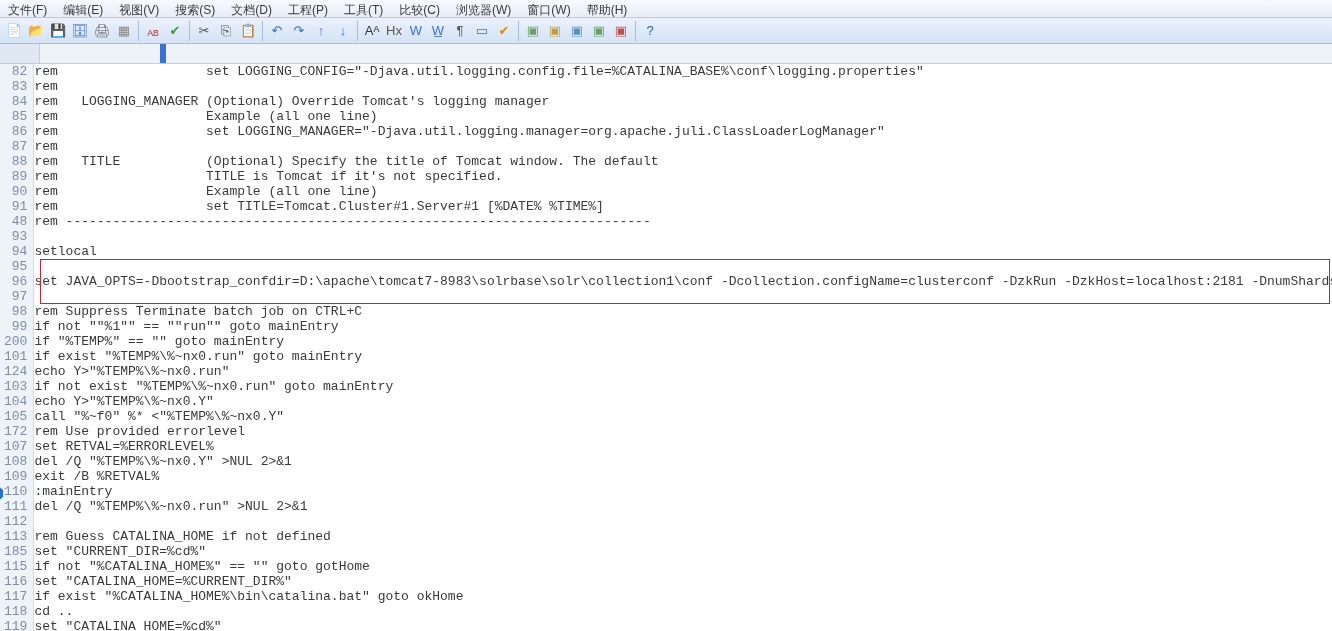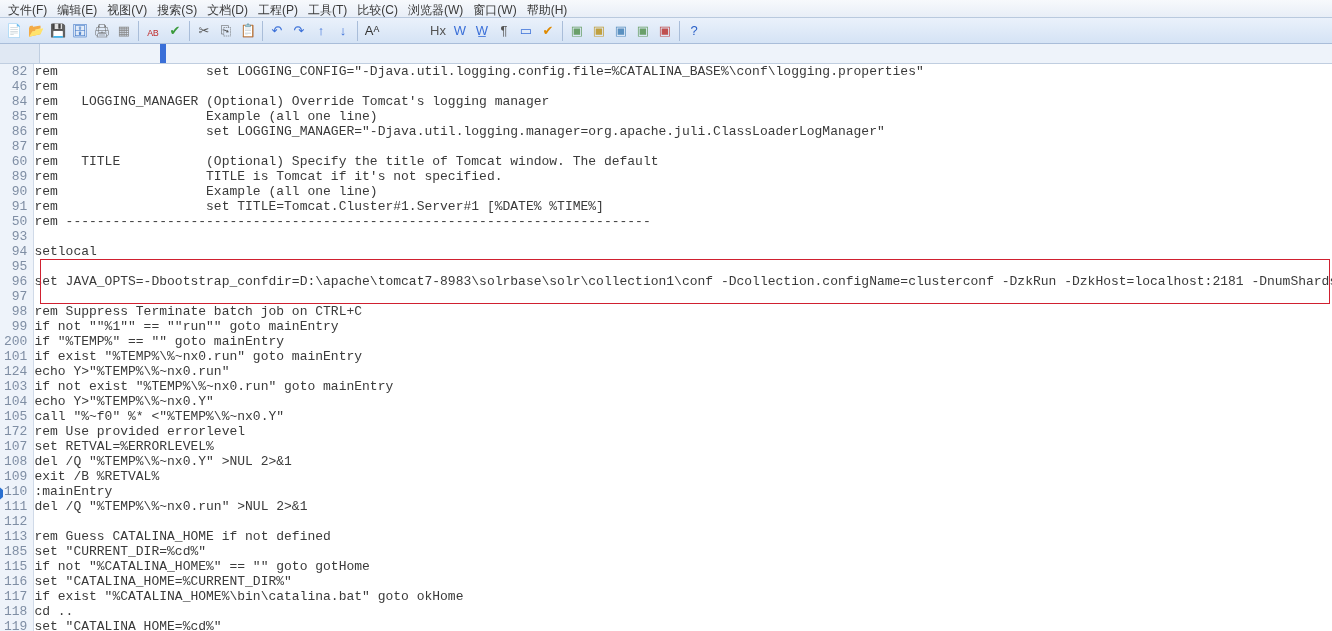--- a/index.html
+++ b/index.html
@@ -6,21 +6,21 @@
   body {
     font-family: "Segoe UI", Tahoma, sans-serif;
     font-size: 12px;
     background: #fff;
     overflow: hidden;
     width: 1332px;
     height: 631px;
   }
   .menubar {
     display: flex;
-    gap: 6px;
+    gap: 12px;
     padding: 2px 6px;
     background: linear-gradient(#f7f9fc,#e8eef7);
     border-bottom: 1px solid #b9c9de;
     height: 18px;
     font-size: 12px;
     color: #3a3a3a;
   }
   .menubar .item { padding: 0 2px; white-space: nowrap; }
   .toolbar {
     display: flex;
@@ -133,21 +133,21 @@
     <div class="tbtn" style="color: rgb(85, 85, 85);">✂</div>
     <div class="tbtn" style="color: rgb(85, 85, 85);">⎘</div>
     <div class="tbtn" style="color: rgb(85, 85, 85);">📋</div>
     <div class="tsep"></div>
     <div class="tbtn" style="color: rgb(58, 111, 216);">↶</div>
     <div class="tbtn" style="color: rgb(58, 111, 216);">↷</div>
     <div class="tbtn" style="color: rgb(58, 111, 216);">↑</div>
     <div class="tbtn" style="color: rgb(58, 111, 216);">↓</div>
     <div class="tsep"></div>
     <div class="tbtn" style="color: rgb(51, 51, 51);">Aᴬ</div>
-    <div class="tbtn" style="color: rgb(85, 85, 85); margin-left: 44px;">Hx</div>
+    <div class="tbtn" style="color: rgb(85, 85, 85);">Hx</div>
     <div class="tbtn" style="color: rgb(58, 111, 216);">W</div>
     <div class="tbtn" style="color: rgb(58, 111, 216);">W̲</div>
     <div class="tbtn" style="color: rgb(85, 85, 85);">¶</div>
     <div class="tbtn" style="color: rgb(58, 111, 216);">▭</div>
     <div class="tbtn" style="color: rgb(224, 138, 0);">✔</div>
     <div class="tsep"></div>
     <div class="tbtn" style="color: rgb(106, 160, 106);">▣</div>
     <div class="tbtn" style="color: rgb(192, 160, 64);">▣</div>
     <div class="tbtn" style="color: rgb(90, 144, 192);">▣</div>
     <div class="tbtn" style="color: rgb(106, 160, 106);">▣</div>
@@ -158,30 +158,30 @@
 
 <div class="ruler">
   <div class="gutter-head"></div>
   <div class="ruler-marker"></div>
   
 </div>
 
 <div class="editor" style="position:relative;">
   <div class="gutter" id="gutter">
       <div>82</div>
-      <div>46</div>
+      <div>83</div>
       <div>84</div>
       <div>85</div>
       <div>86</div>
       <div>87</div>
-      <div>60</div>
+      <div>88</div>
       <div>89</div>
       <div>90</div>
       <div>91</div>
-      <div>50</div>
+      <div>48</div>
       <div>93</div>
       <div>94</div>
       <div>95</div>
       <div>96</div>
       <div>97</div>
       <div>98</div>
       <div>99</div>
       <div>200</div>
       <div>101</div>
       <div>124</div>

